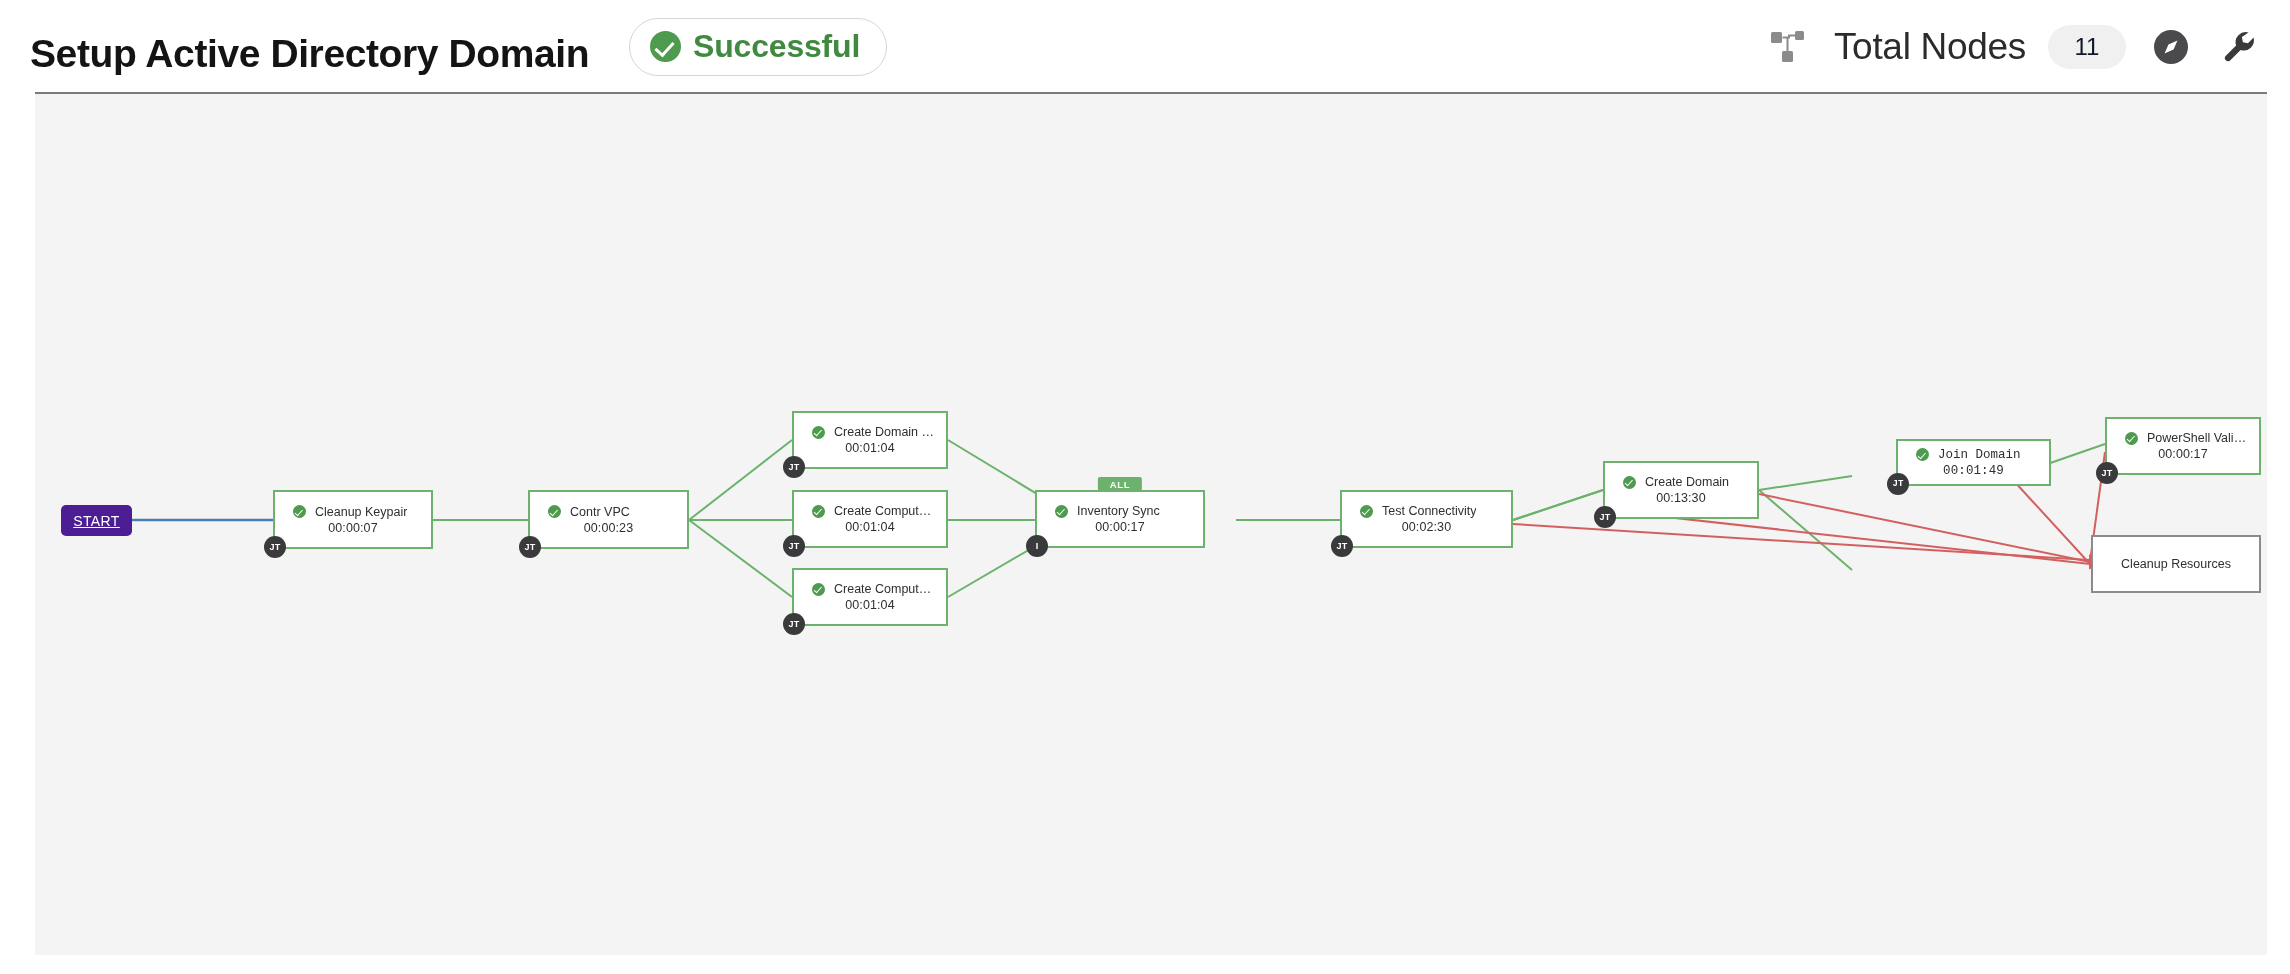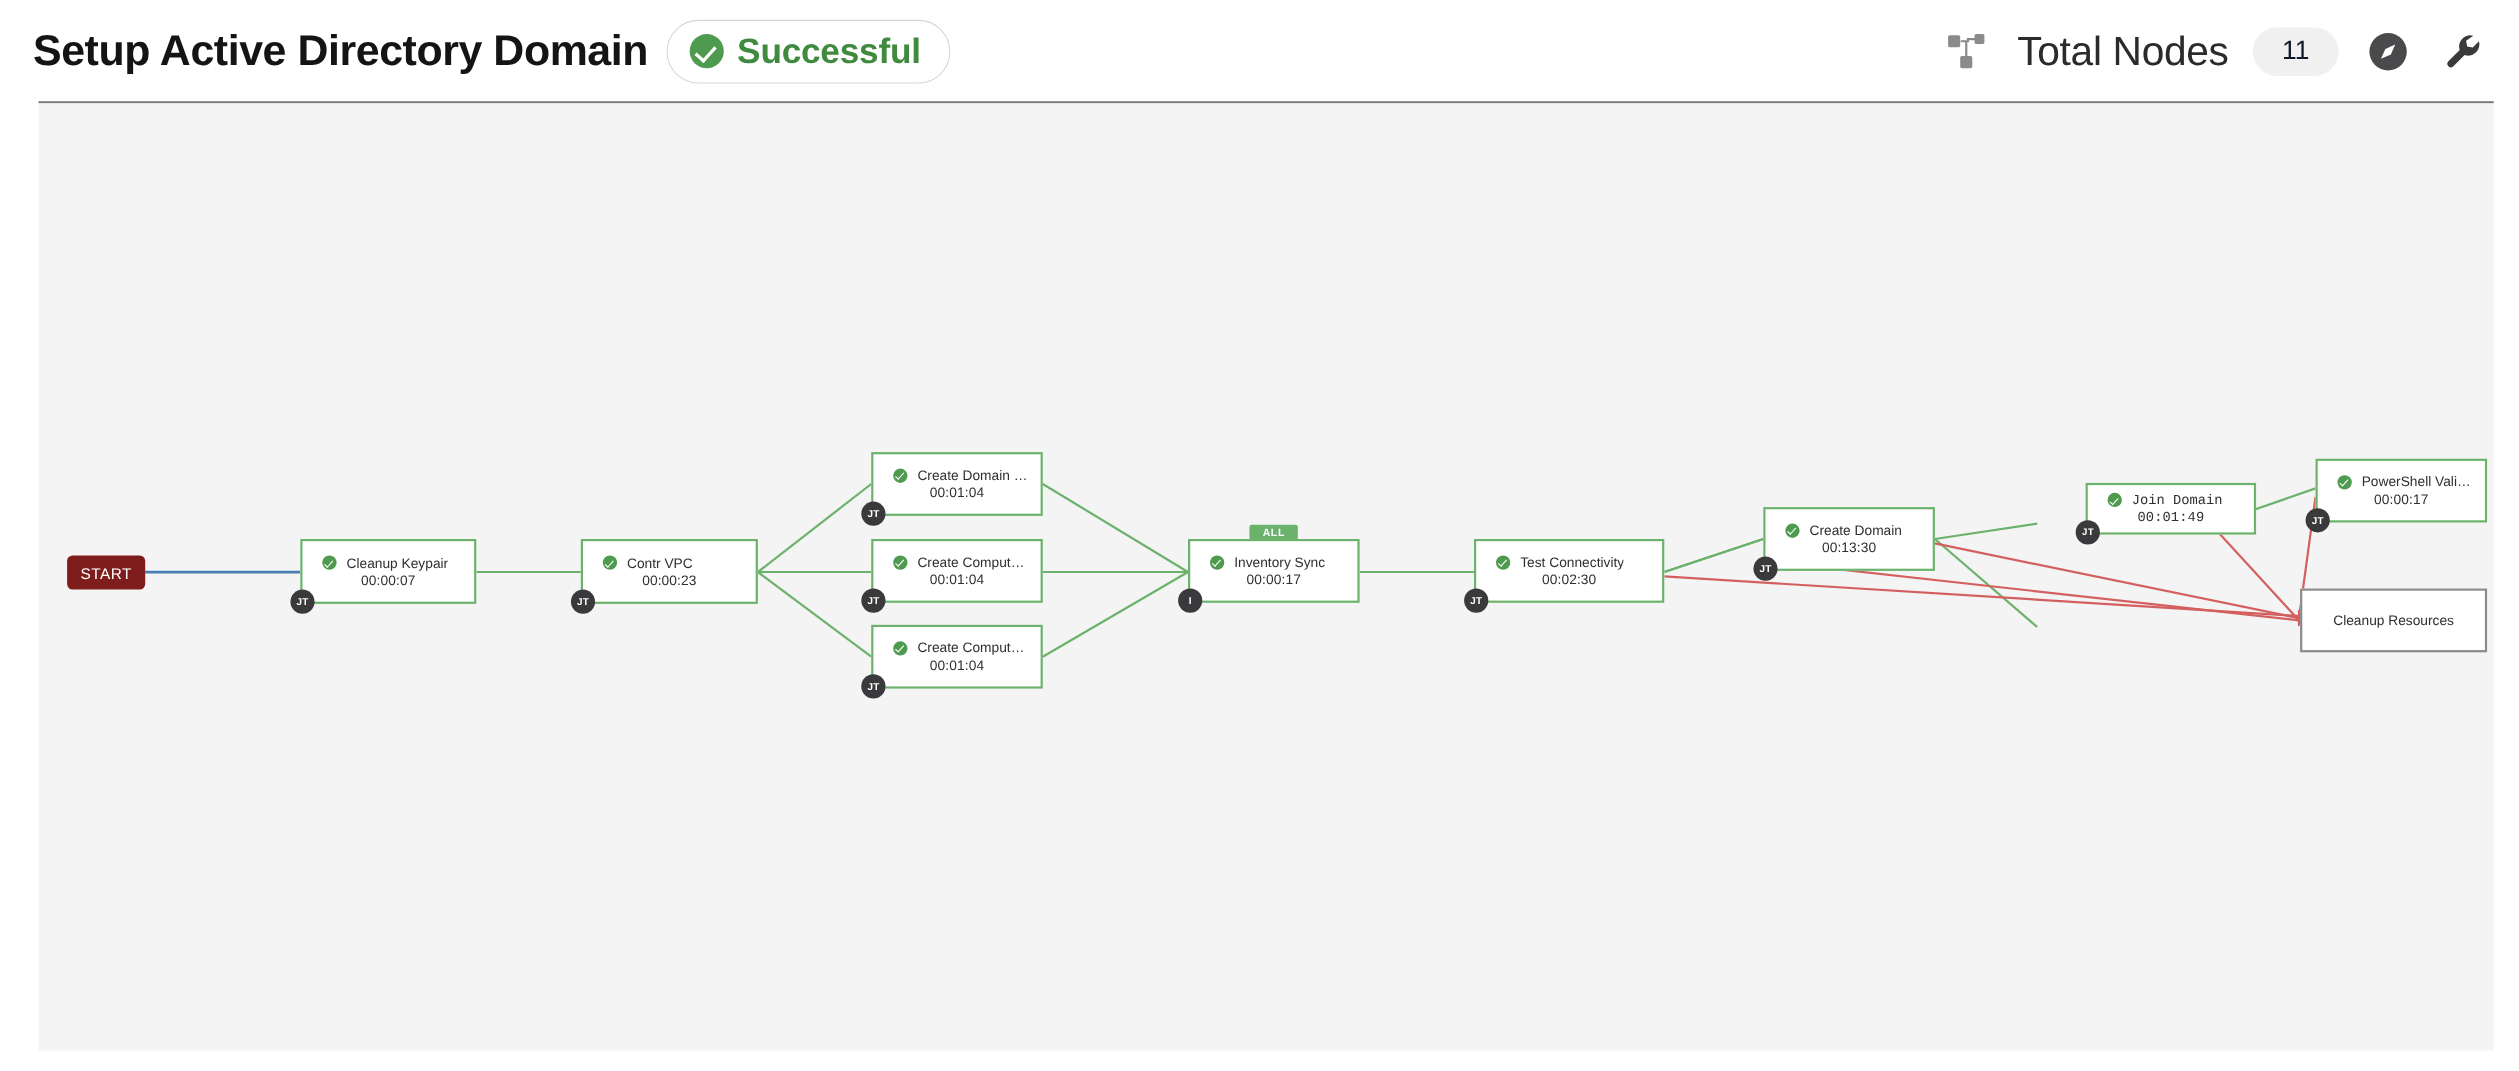--- a/index.html
+++ b/index.html
@@ -12,21 +12,21 @@
   }
   #app { position: relative; width: 2290px; height: 974px; background:#fff; }
 
   
   .header {
     position: absolute; left: 0; top: 0;
     width: 2290px; height: 93px;
     display: flex; align-items: center;
   }
   .header-left {
-    display: flex; align-items: center; gap: 17px;
+    display: flex; align-items: flex-end; gap: 40px;
     margin-left: 30px;
   }
   .page-title {
     font-size: 39px; font-weight: bold; color: #141414;
     letter-spacing: -0.4px; white-space: nowrap;
   }
   .status-pill {
     display: inline-flex; align-items: center; gap: 12px;
     height: 58px; padding: 0 26px 0 20px;
     border: 1px solid #d6d6d6; border-radius: 30px;
@@ -124,24 +124,25 @@
   .node-tag {
     position: absolute; left: 50%; transform: translateX(-50%);
     top: -15px; height: 14px; padding: 0 12px;
     background: #6cb26c; color: #fff;
     font-size: 9.5px; font-weight: bold; letter-spacing: 0.6px;
     display: flex; align-items: center; justify-content: center;
     border-radius: 2px;
   }
   .start-node {
     position: absolute;
-    background: #7f1d1d; border-radius: 5px;
+    background: #4c1d95; border-radius: 5px;
     display: flex; align-items: center; justify-content: center;
     color: #ffffff; font-size: 14px; letter-spacing: 0.4px;
     cursor: pointer;
+    text-decoration: underline;
   }
 </style>
 </head>
 <body>
 
 <div id="app">
 
   <div class="header">
     <div class="header-left">
       <div class="page-title">Setup Active Directory Domain</div>
@@ -256,21 +257,21 @@
 
     <div class="node" style="left:757px; top:474px; width:156px; height:58px;">
       <div class="node-title-row">
         <span class="node-check"></span>
         <span class="node-title">Create Computer (2)</span>
       </div>
       <div class="node-duration">00:01:04</div>
       <div class="node-badge">JT</div>
     </div>
 
-    <div class="node" style="left:1045px; top:396px; width:156px; height:58px;">
+    <div class="node" style="left:1000px; top:396px; width:170px; height:58px;">
       <div class="node-tag">ALL</div>
       <div class="node-title-row">
         <span class="node-check"></span>
         <span class="node-title">Inventory Sync</span>
       </div>
       <div class="node-duration">00:00:17</div>
       <div class="node-badge">I</div>
     </div>
 
     <div class="node" style="left:1305px; top:396px; width:173px; height:58px;">

